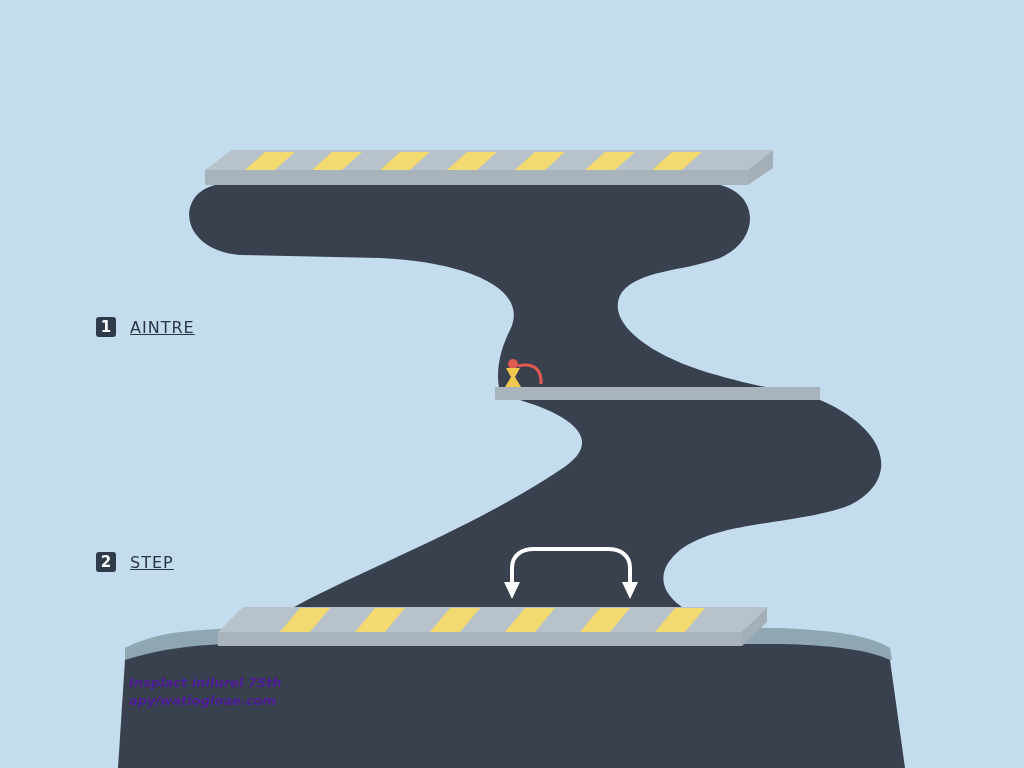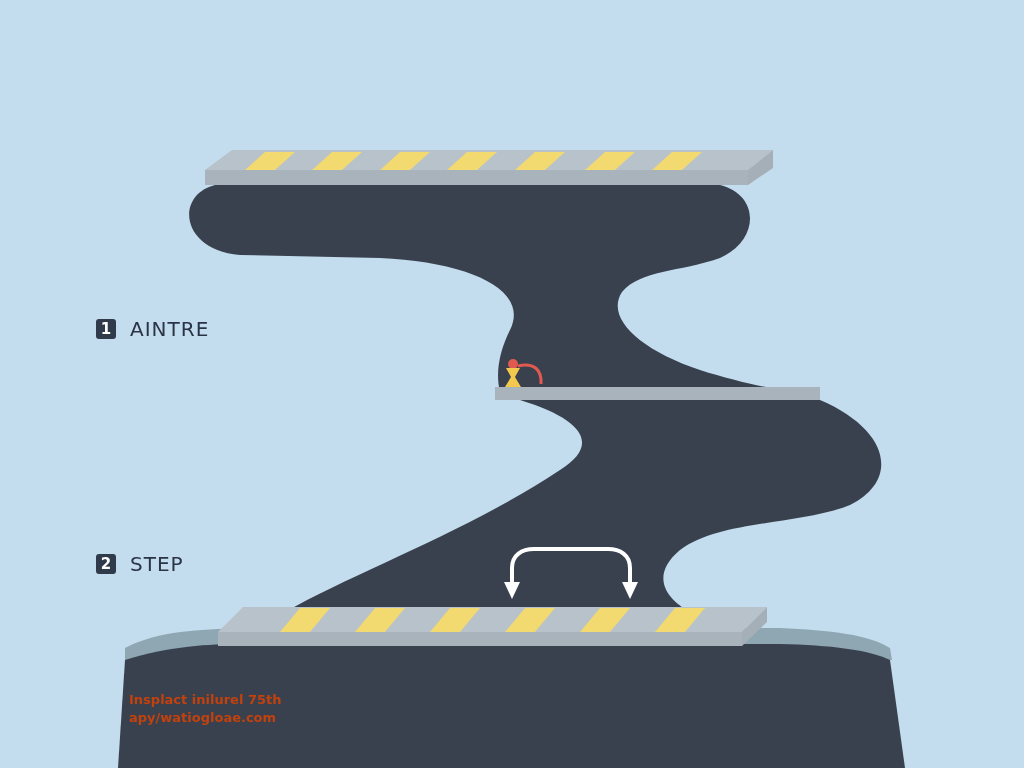--- a/index.html
+++ b/index.html
@@ -17,26 +17,27 @@
   }
   .step .badge {
     width: 20px; height: 20px;
     background: #2f3a4a; color: #ffffff;
     border-radius: 3px;
     font-size: 15px; font-weight: bold;
     display: flex; align-items: center; justify-content: center;
     margin-right: 14px;
   }
   .step .label {
-    font-size: 20px; font-weight: normal; letter-spacing: 1px;
+    font-size: 16px; font-weight: normal; letter-spacing: 1px; text-decoration: underline;
   }
   .footer-text {
-    position: absolute; left: 129px; top: 691px;
-    color: #c2410c; font-size: 13px; font-weight: bold;
+    position: absolute; left: 129px; top: 674px;
+    color: #4c1d95; font-size: 13px; font-weight: bold;
     line-height: 18px;
+    font-style: italic;
   }
 </style>
 </head>
 <body>
 
 <svg class="scene" width="1024" height="768" viewBox="0 0 1024 768" xmlns="http://www.w3.org/2000/svg">
 
   <path fill="#39414f" d="M215,185 L720,185
        C760,195 760,240 720,258
        C680,272 640,270 622,292

